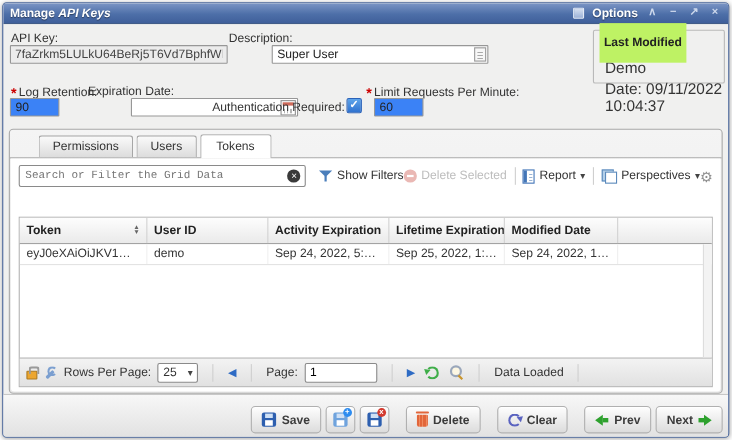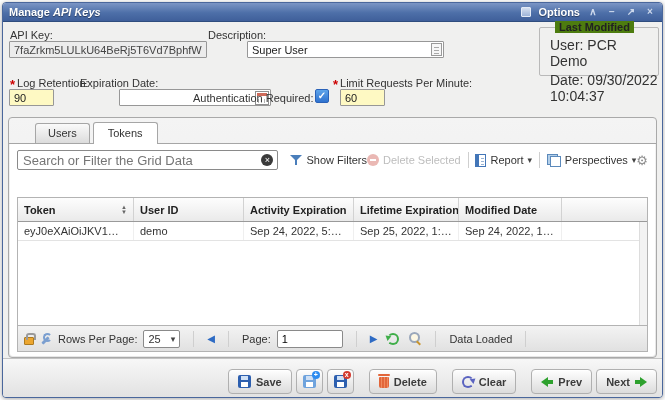--- a/index.html
+++ b/index.html
@@ -19,43 +19,43 @@
   .tb-right { margin-left:auto; display:flex; align-items:center; gap:7px; }
   .opt-ico { width:10px; height:10px; border:1px solid #e3eaf6;
              background:linear-gradient(#d6e0f0,#9db3d8); border-radius:1px; }
   .tb-options { color:#fff; font-size:11px; font-weight:bold;
                 text-shadow:0 1px 1px rgba(0,0,0,.45); }
   .tb-btn { color:#ccd8ec; font-size:10px; font-weight:bold; width:12px;
             text-align:center; line-height:12px; cursor:default; }
   
   .lbl { position:absolute; font-size:11px; color:#333; white-space:nowrap; }
   .req { color:#c00; font-weight:bold; font-size:13px; vertical-align:-2px; margin-right:2px; }
-  .tf  { position:absolute; height:17px; border:1px solid #979797; background:#fef9c3;
+  .tf  { position:absolute; height:17px; border:1px solid #979797; background:#3b82f6;
          font-family:"Liberation Sans",sans-serif; font-size:11px; color:#222;
          padding:0 4px; border-radius:1px; }
   .tf.ro { background:#ececec; color:#444; }
   .field-wrap { position:absolute; height:17px; border:1px solid #979797; background:#fff;
                 display:flex; align-items:center; border-radius:1px;margin-left:39px; }
   .field-wrap input { flex:1; border:none; outline:none; height:100%; min-width:0;
                       font-family:"Liberation Sans",sans-serif; font-size:11px;
                       color:#222; padding:0 4px; background:transparent; }
   .expand-ico { width:11px; height:13px; border:1px solid #9a9a9a; background:#f7f7f7;
                 position:relative; margin-right:1px; flex:none; }
   .expand-ico::after { content:""; position:absolute; left:2px; right:2px; top:3px; height:7px;
                 background:repeating-linear-gradient(0deg,#a9a9a9 0 1px,transparent 1px 3px); }
   .cal-ico { width:14px; height:14px; border:1px solid #8f8f8f; background:#fff;
              position:relative; margin-right:1px; flex:none; }
   .cal-ico::before { content:""; position:absolute; top:1px; left:1px; right:1px; height:3px;
                      background:#cf6b5b; }
   .cal-ico::after { content:""; position:absolute; left:2px; right:2px; top:7px; height:4px;
              background:repeating-linear-gradient(90deg,#b5b5b5 0 1px,transparent 1px 3px); }
   .lastmod { position:absolute; left:536px; top:24px; width:120px; height:49px;
              border:1px solid #b9b9b9; border-radius:2px; }
-  .lastmod .legend { position:absolute; top:-7px; left:15px; background:#4d7c0f;
-                     padding:0 4px; font-size:11px; font-weight:bold; color:#222; }
+  .lastmod .legend { position:absolute; top:-7px; left:5px; background:#bef264;
+                     padding:12px 4px; font-size:11px; font-weight:bold; color:#222; }
   .lastmod .line { font-size:14px; color:#333; margin:3px 0 0 10px; }
   .lastmod .line:first-of-type { margin-top:9px; }
   .checkbox { position:absolute; width:14px; height:14px; border:1px solid #2a62b8;
               border-radius:2px; background:linear-gradient(#5ea4ea,#2f72cf);
               color:#fff; font-size:10px; line-height:12px; text-align:center;
               font-weight:bold; }
   
   .panel { position:absolute; left:5px; top:114px; width:649px; height:241px;
            border:1px solid #a9a9a9; border-radius:4px;
            background:linear-gradient(#f4f4f4,#e7e7e7); }
@@ -68,21 +68,21 @@
   .tab.active { background:#fff; padding:4px 14px 5px; position:relative;
                 margin-bottom:-1px; z-index:2; }
   .content { position:absolute; left:1px; right:1px; top:26px; bottom:1px;
              background:#fff; border-radius:0 0 3px 3px; }
   
   .toolbar { position:absolute; left:7px; right:7px; top:5px; height:22px;
              display:flex; align-items:center; font-size:11px; color:#333; }
   .searchbox { width:326px; height:20px; border:1px solid #8a8a8a; background:#fff;
                display:flex; align-items:center; border-radius:2px; }
   .searchbox input { flex:1; border:none; outline:none; min-width:0; height:100%;
-                     font-family:Liberation Sans, sans-serif; font-size:13px;
+                     font-family:Liberation Mono, monospace; font-size:10px;
                      padding:0 5px; color:#333; background:transparent; }
   .clear-ico { flex:none; width:12px; height:12px; border-radius:50%; background:#3a3a3a;
                color:#fff; font-size:9px; line-height:12px; text-align:center;
                margin-right:4px; cursor:default; }
   .tool-item { display:flex; align-items:center; gap:4px; cursor:default; white-space:nowrap; }
   .funnel { position:relative; width:12px; height:12px; }
   .funnel::before { content:""; position:absolute; left:0; top:1px; width:0; height:0;
         border-left:6px solid transparent; border-right:6px solid transparent;
         border-top:6px solid #4a7ebb; }
   .funnel::after { content:""; position:absolute; left:5px; top:6px; width:2px; height:5px;
@@ -202,37 +202,38 @@
   <span class="lbl" style="left:7px;top:26px;">API Key:</span>
   <input class="tf ro" style="left: 6px; top: 38px; width: 198px;" readonly="" value="7faZrkm5LULkU64BeRj5T6Vd7BphfWk1">
   <span class="lbl" style="left:205px;top:26px;">Description:</span>
   <div class="field-wrap" style="left:205px;top:38px;width:197px;">
     <input value="Super User" style="">
     <span class="expand-ico"></span>
   </div>
   <div class="lastmod">
     <span class="legend">Last Modified</span>
     <div class="line">User: PCR Demo</div>
-    <div class="line">Date: 09/30/2022 10:04:37</div>
+    <div class="line">Date: 09/11/2022 10:04:37</div>
   </div>
 
   <span class="lbl" style="left:7px;top:74px;"><span class="req">*</span><span>Log Retention:</span></span>
   <input class="tf" style="left: 6px; top: 86px; width: 45px;" value="90">
   <span class="lbl" style="left:77px;top:74px;">Expiration Date:</span>
   <div class="field-wrap" style="left:77px;top:86px;width:152px;">
     <input value="" style="">
     <span class="cal-ico"></span>
   </div>
   <span class="lbl" style="left:190px;top:89px;">Authentication Required:</span>
   <div class="checkbox" style="left:312px;top:86px;"><span>✓</span></div>
   <span class="lbl" style="left:330px;top:74px;"><span class="req">*</span><span>Limit Requests Per Minute:</span></span>
   <input class="tf" style="left: 337px; top: 86px; width: 45px;" value="60">
 
   <div class="panel">
     <div class="tabstrip">
+      <div class="tab">Permissions</div>
       <div class="tab">Users</div>
       <div class="tab active">Tokens</div>
     </div>
     <div class="content">
 
       <div class="toolbar">
         <div class="searchbox">
           <input placeholder="Search or Filter the Grid Data" style="">
           <span class="clear-ico">×</span>
         </div>

